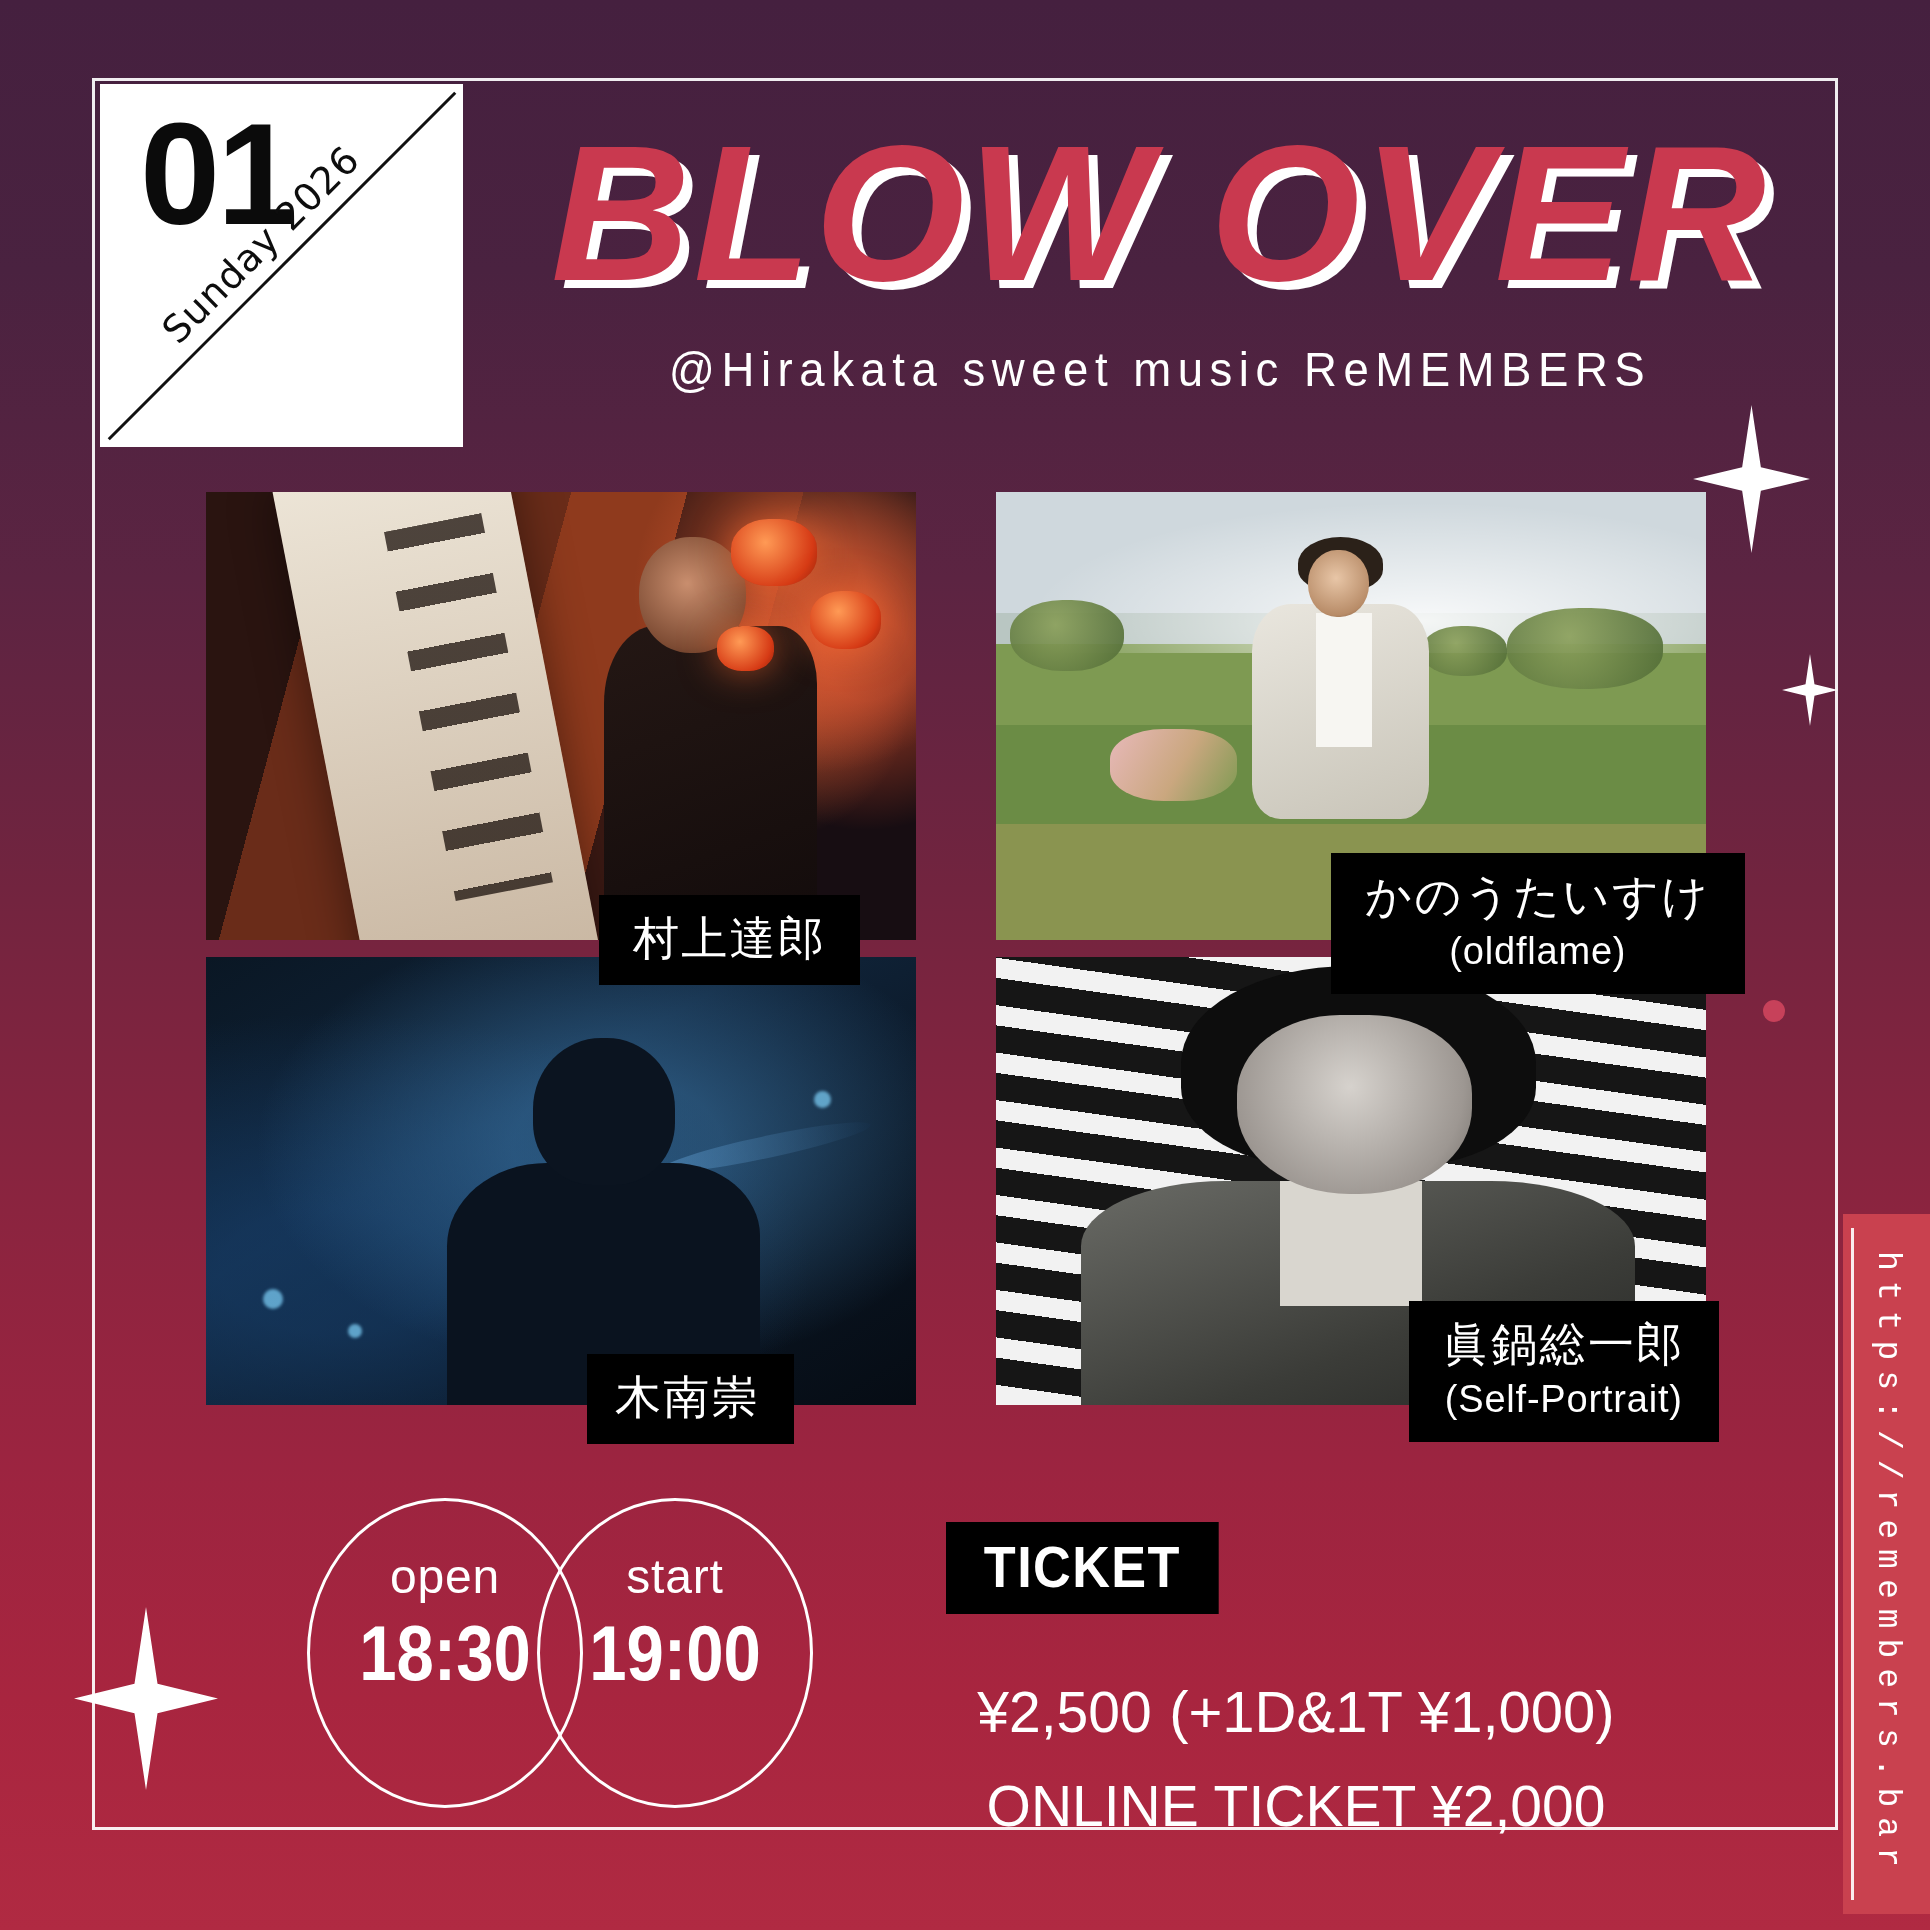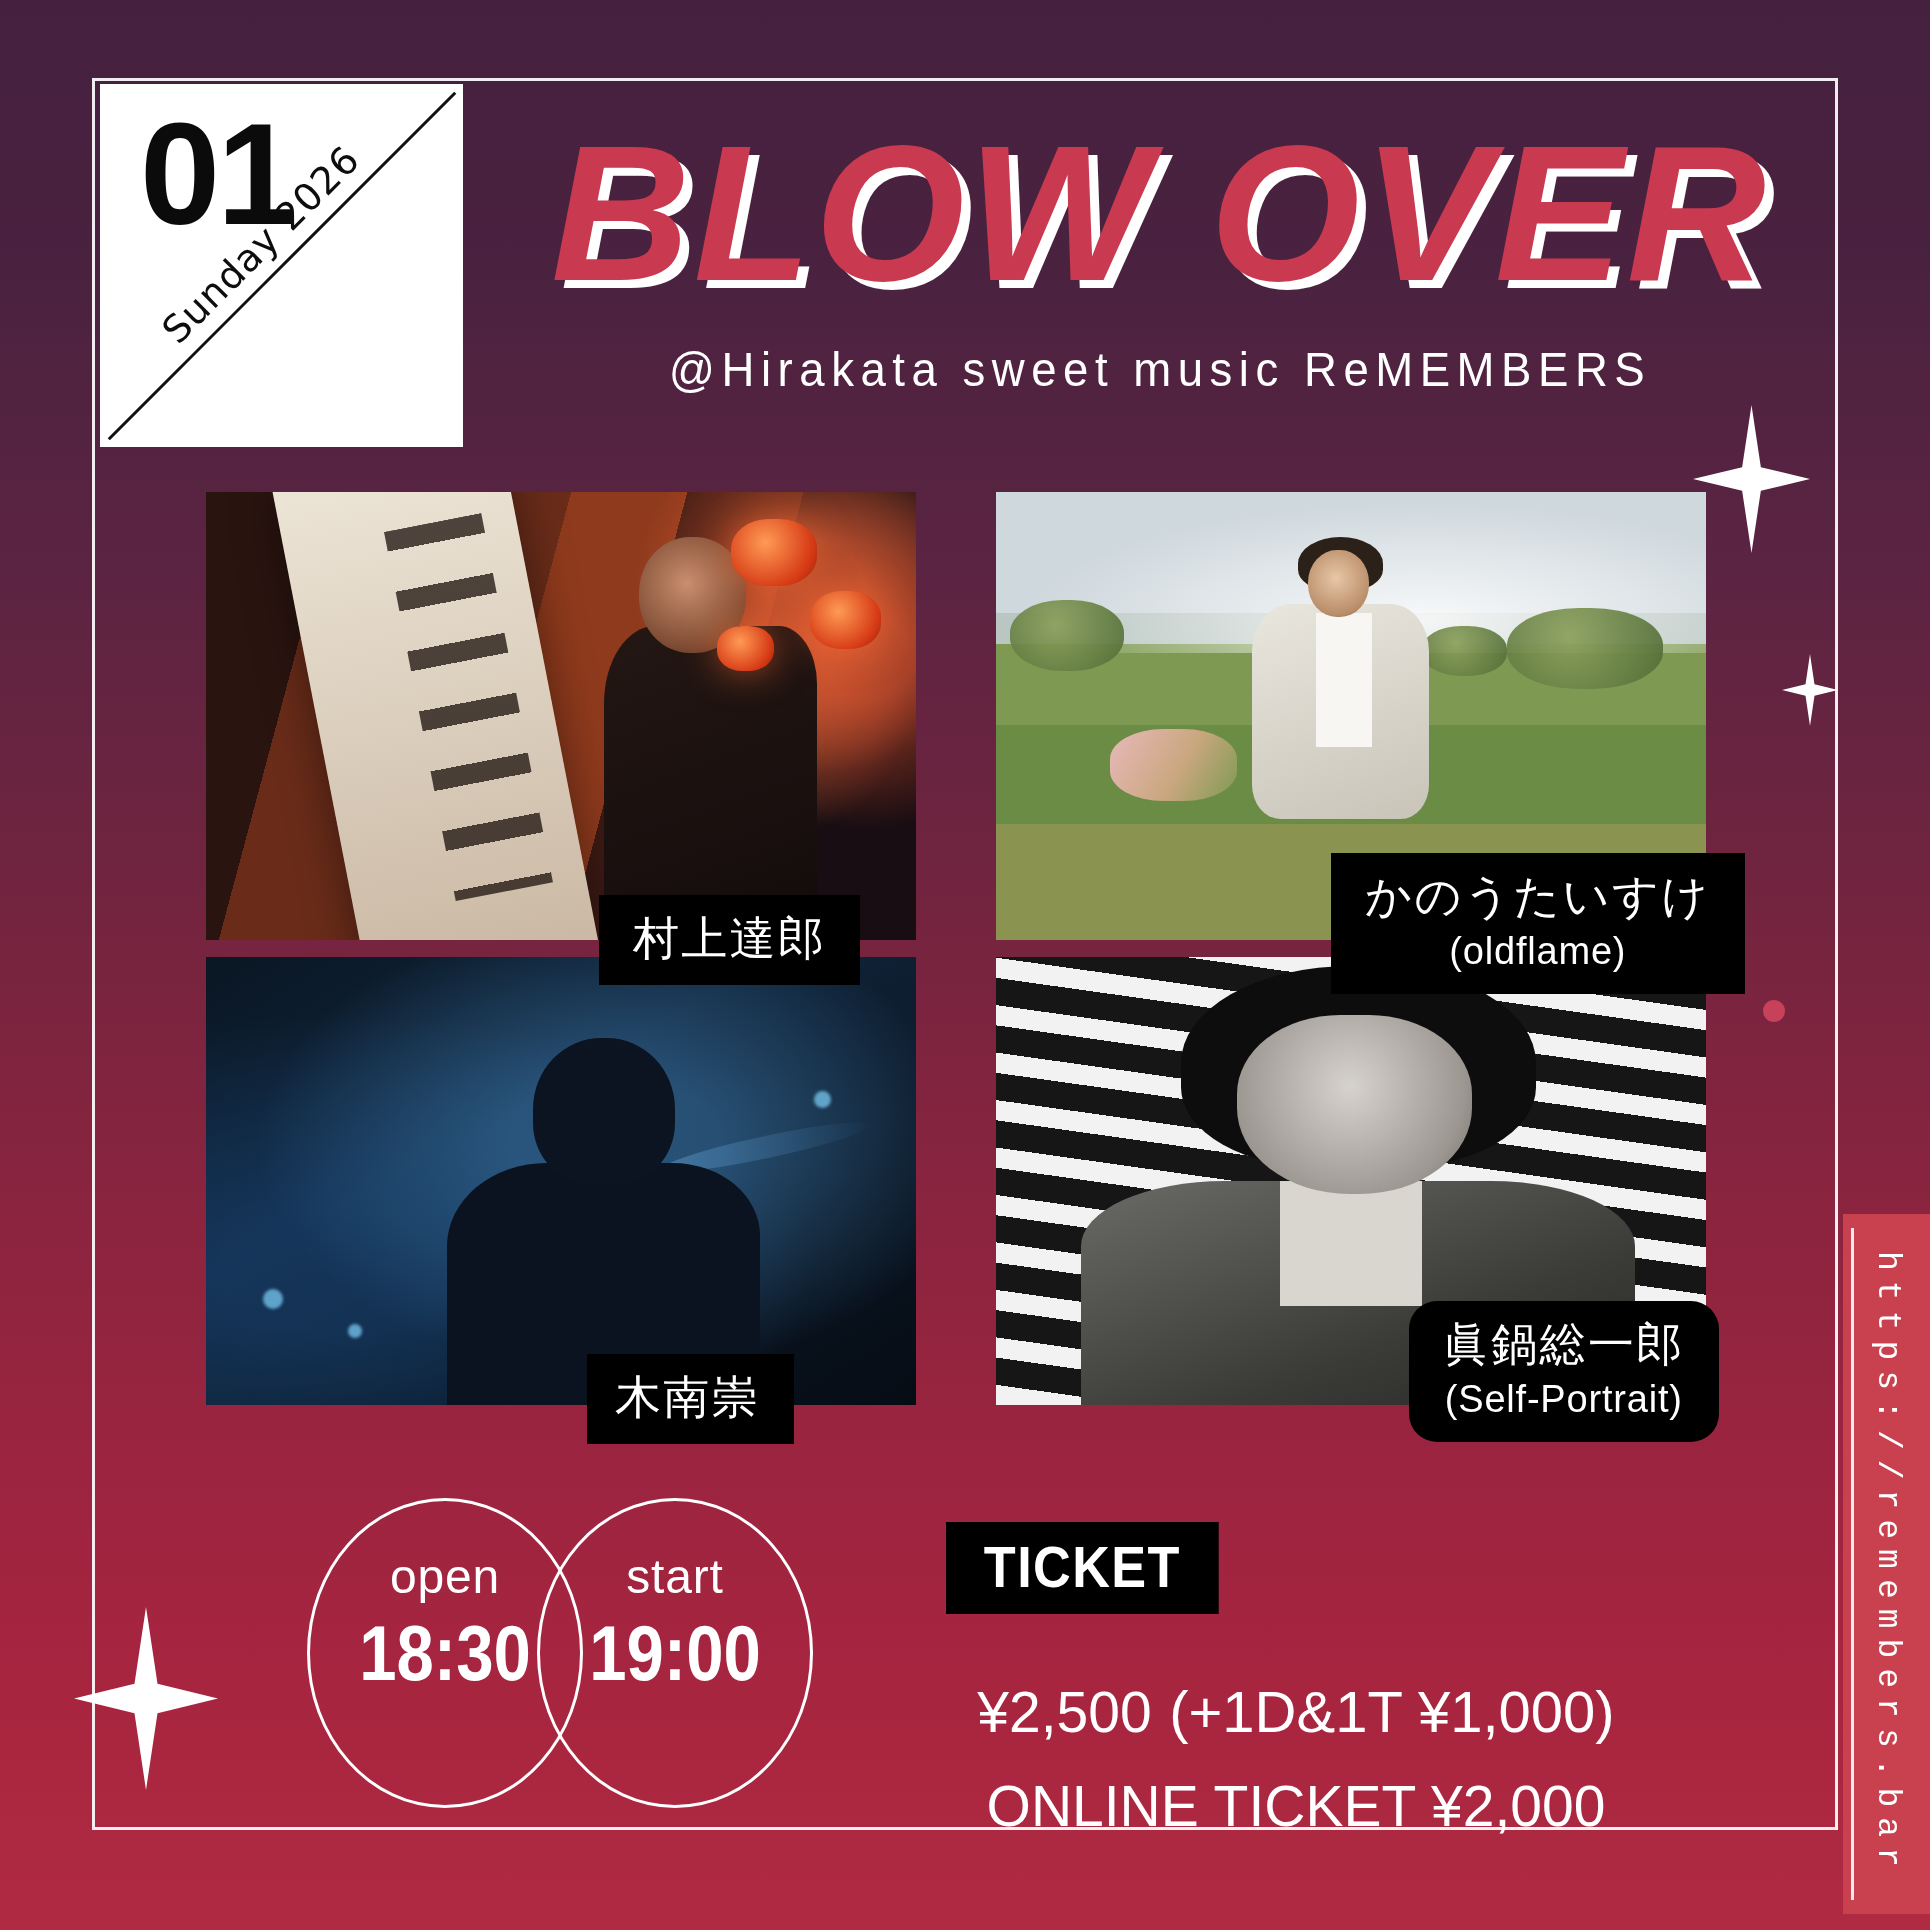--- a/index.html
+++ b/index.html
@@ -139,21 +139,21 @@
     font-size:38px;
     font-weight:400;
     letter-spacing:0.8px;
     font-family:"Liberation Sans","DejaVu Sans",sans-serif;
     white-space:nowrap;
     margin-top:7px;
   }
   .nb-1{left:393px;bottom:-45px;}
   .nb-2{left:335px;bottom:-54px;}
   .nb-3{left:381px;bottom:-39px;padding-left:28px;}
-  .nb-4{left:413px;bottom:-37px;border-radius:28px;}
+  .nb-4{left:413px;bottom:-37px;}
 
   
   .ph1{
     background:
       radial-gradient(circle at 86% 22%, rgba(255,110,60,.55) 0 7%, rgba(0,0,0,0) 26%),
       radial-gradient(circle at 93% 37%, rgba(255,90,50,.5) 0 6%, rgba(0,0,0,0) 24%),
       radial-gradient(circle at 80% 47%, rgba(255,120,60,.38) 0 5%, rgba(0,0,0,0) 22%),
       linear-gradient(105deg,#2a1410 0 16%,#6a2c19 16% 44%,#8f3a1d 44% 58%,#3d1a14 58% 72%,#170d12 72% 100%);
   }
   .ph1 .scroll{

